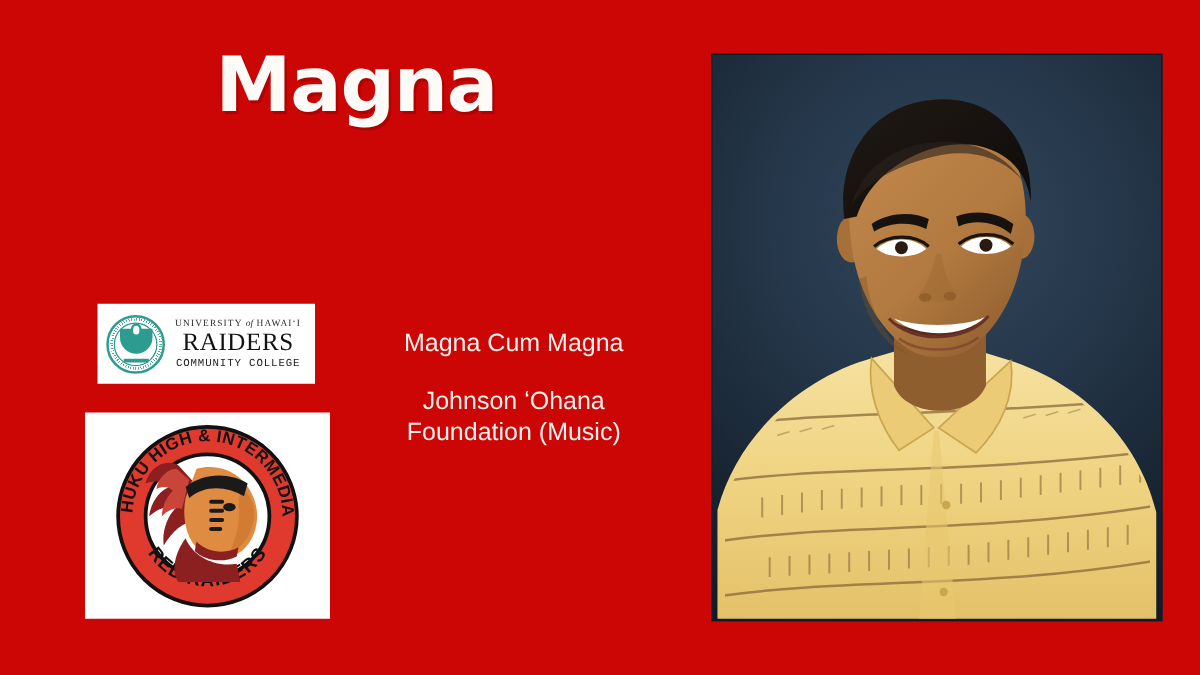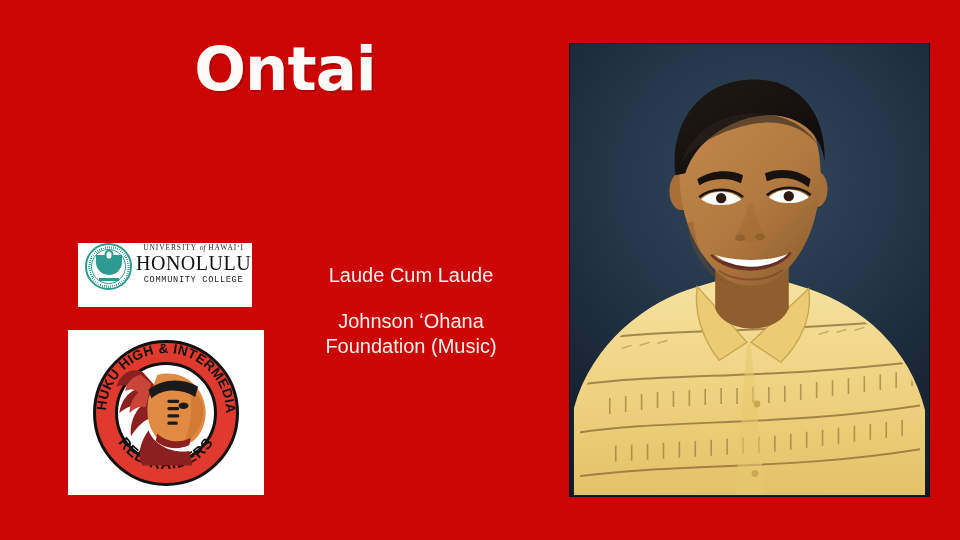--- a/index.html
+++ b/index.html
@@ -51,21 +51,21 @@
     background: #FFFFFF;
     overflow: hidden;
   }
 
   #hcc-logo {
     left: 78px;
     top: 243px;
     width: 174px;
     height: 64px;
     display: flex;
-    align-items: flex-start;
+    align-items: center;
     padding: 0 7px;
   }
 
   .hcc-seal {
     width: 47px;
     height: 47px;
     flex: 0 0 47px;
     position: relative;
   }
   .hcc-seal .ring-out {
@@ -215,39 +215,39 @@
       radial-gradient(circle at 52% 30%, #33475C 0%, #25374A 38%, #16222F 78%, #101A25 100%);
   }
   #portrait svg { position: absolute; inset: 0; }
 </style>
 </head>
 <body>
 
 <div class="slide">
 
   <div class="title-block">
-    <div class="title-line l2">Ontai</div>
+    <div class="title-line l2">Magna</div>
   </div>
 
   <div class="logo-card" id="hcc-logo">
     <div class="hcc-seal">
       <div class="ring-out"></div>
       <div class="micro"></div>
       <div class="ring-in"></div>
       <div class="bowl"></div>
       <div class="flame"></div>
       <div class="base"></div>
     </div>
     <div class="hcc-words">
       <div class="hcc-uh">
         <span>University</span>
         <i>of</i>
         <span>Hawaiʻi</span>
       </div>
-      <div class="hcc-main">HONOLULU</div>
+      <div class="hcc-main">RAIDERS</div>
       <div class="hcc-sub">Community College</div>
     </div>
   </div>
 
   <div class="logo-card" id="kahuku-logo">
     <div class="kahuku-badge">
       <div class="outer"></div>
       <div class="inner"></div>
 
       <svg viewBox="0 0 146 146" width="146" height="146" aria-hidden="true">
@@ -279,21 +279,21 @@
         <ellipse cx="62" cy="45" rx="3.4" ry="2.2" fill="#1A1A1A"></ellipse>
 
         <path d="M52 42 L58 42 M52 47 L58 47 M52 52 L58 52 M52 57 L57 57" stroke="#1A1A1A" stroke-width="2.2" stroke-linecap="round"></path>
 
         <path d="M44 64 C50 70 60 71 67 67 L66 72 C58 76 48 74 43 69 Z" fill="#8C1F1F"></path>
       </svg>
     </div>
   </div>
 
   <div class="achievements">
-    <div class="ach">Laude Cum Laude</div>
+    <div class="ach">Magna Cum Magna</div>
     <div class="ach gap">Johnson ʻOhana
 Foundation (Music)</div>
   </div>
 
   <div id="portrait">
     <div class="backdrop"></div>
     <svg viewBox="0 0 361 454" preserveAspectRatio="xMidYMid slice">
       <defs>
         <linearGradient id="shirtGrad" x1="0" y1="0" x2="0" y2="1">
           <stop offset="0%" stop-color="#F6E2A2"></stop>

